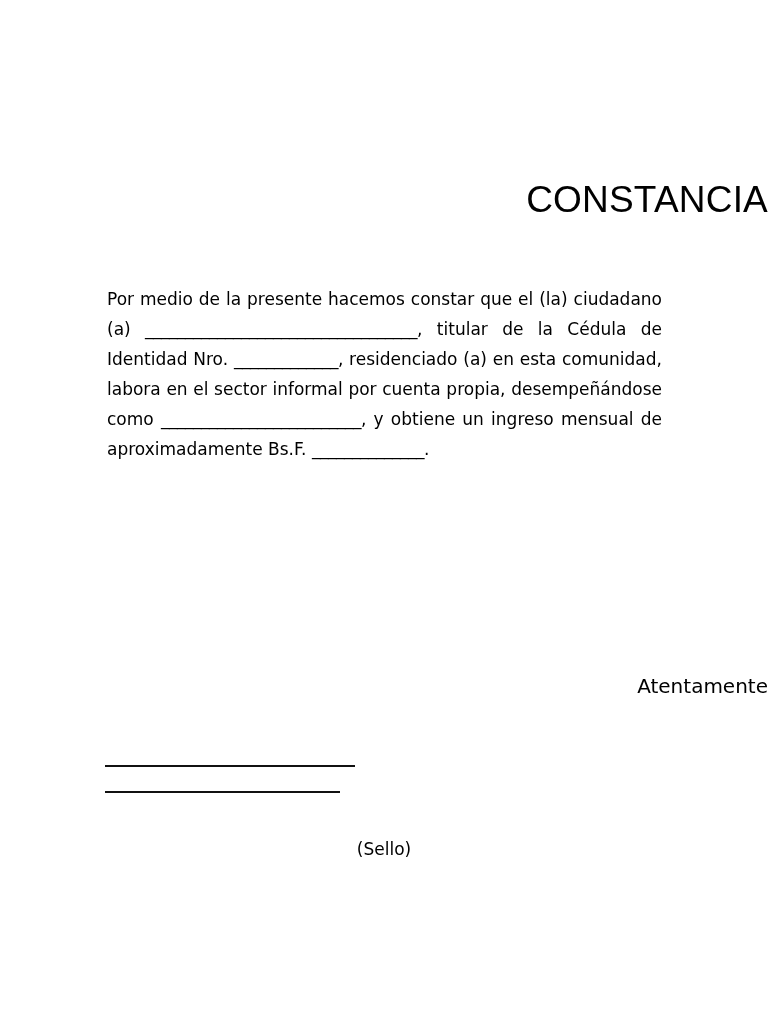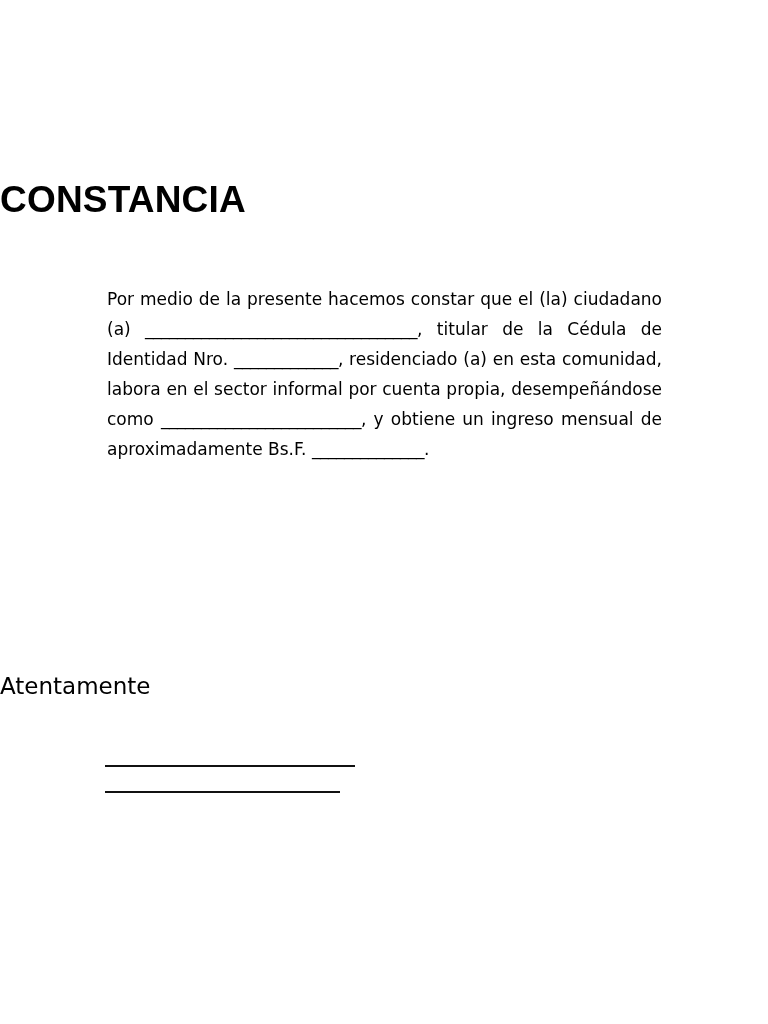--- a/index.html
+++ b/index.html
@@ -25,24 +25,24 @@
     height: 1024px;
     background: #ffffff;
   }
 
   
   .doc-title {
     position: absolute;
     left: 0;
     top: 181px;
     width: 768px;
-    text-align: left;
+    text-align: right;
     font-family: "Liberation Sans", "DejaVu Sans", sans-serif;
     font-size: 37px;
-    font-weight: 700;
+    font-weight: 400;
     letter-spacing: 0.2px;
     line-height: 1.05;
     white-space: pre;
   }
 
   
   .body-block {
     position: absolute;
     left: 107px;
     top: 284px;
@@ -72,22 +72,22 @@
     white-space: nowrap;
     margin-top: 14px;
   }
 
   
   .closing {
     position: absolute;
     left: 0;
     top: 676px;
     width: 768px;
-    text-align: left;
-    font-size: 23px;
+    text-align: right;
+    font-size: 20px;
     line-height: 21px;
   }
   .closing .line2 {
     display: block;
   }
 
   .sig-rules {
     position: absolute;
     left: 105px;
     top: 765px;
@@ -134,14 +134,15 @@
 
   <div class="closing">
     <span class="line1">Atentamente</span>
   </div>
 
   <div class="sig-rules">
     <div class="sig-rule r1"></div>
     <div class="sig-rule r2"></div>
   </div>
 
+  <div class="sello">(Sello)</div>
 
 </div>
 
 </body></html>

